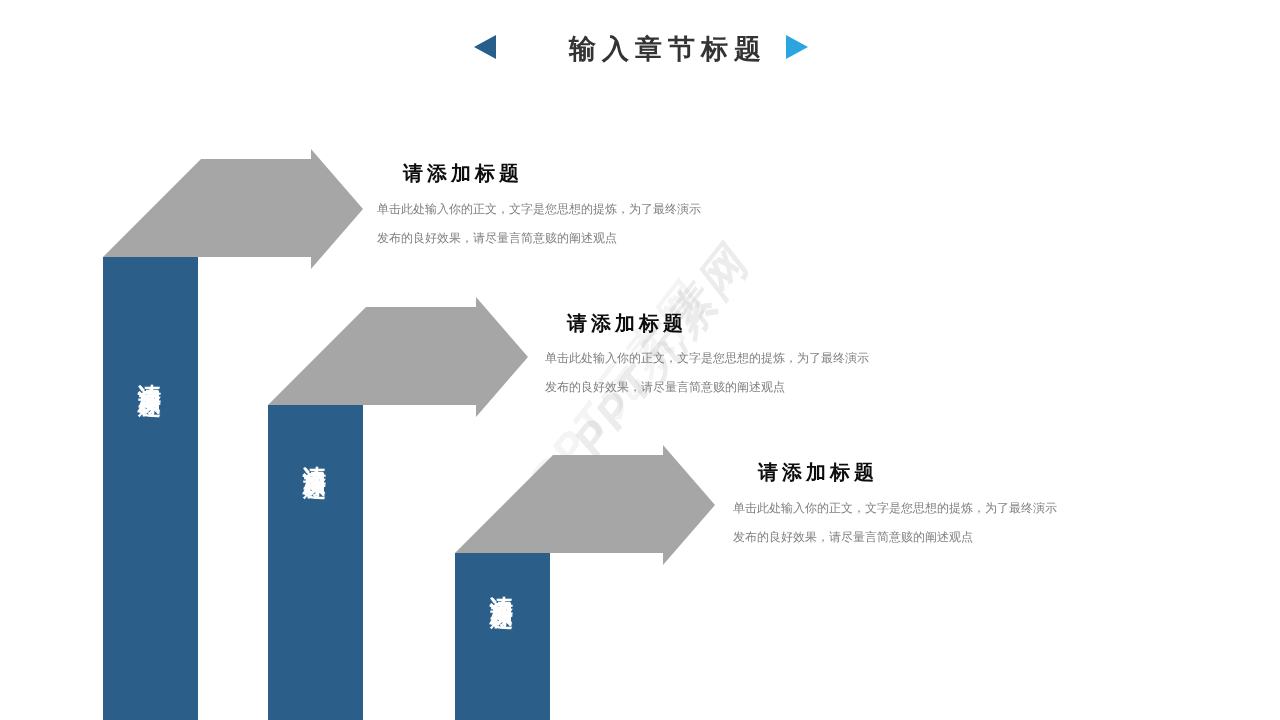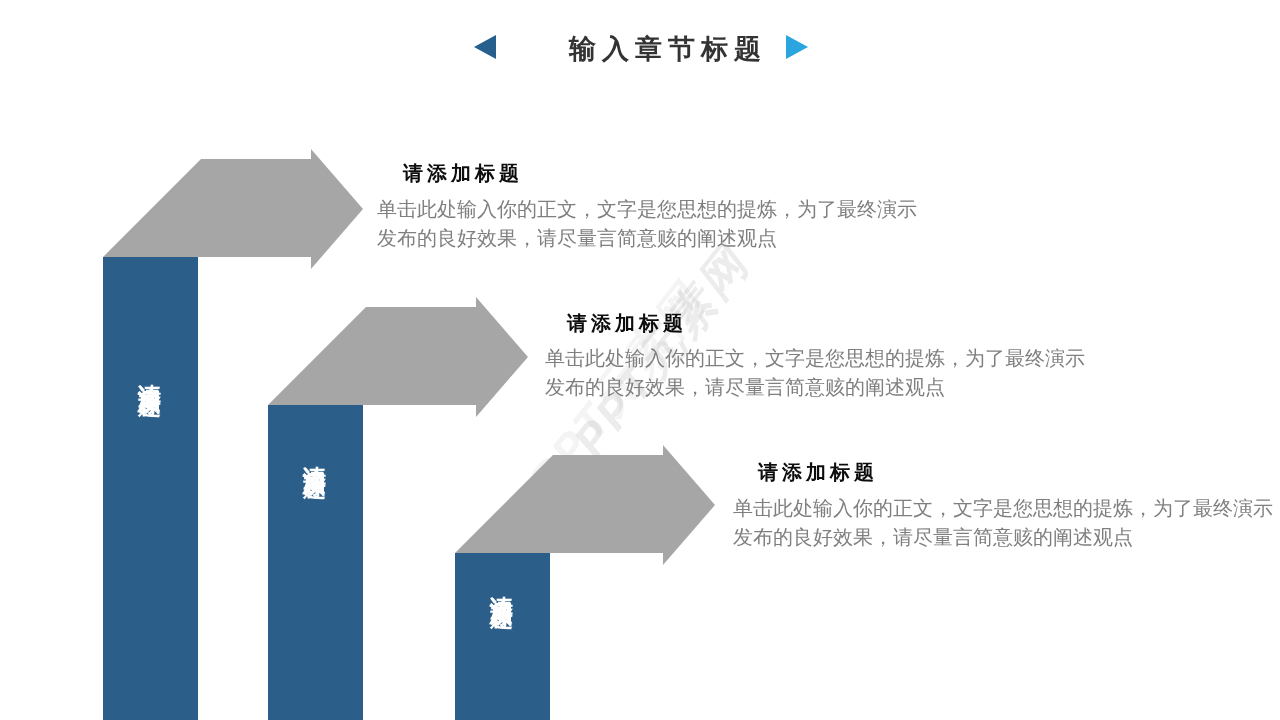--- a/index.html
+++ b/index.html
@@ -53,21 +53,21 @@
     color:#ffffff;font-size:23px;font-weight:700;letter-spacing:3px;
     white-space:nowrap;
   }
   .step-title{
     position:absolute;
     font-size:20px;line-height:24px;font-weight:700;color:#0d0d0d;
     letter-spacing:4px;white-space:nowrap;
   }
   .step-body{
     position:absolute;
-    font-size:20px;line-height:29px;color:#7F7F7F;
+    font-size:12px;line-height:29px;color:#7F7F7F;
     white-space:nowrap;
   }
 </style>
 </head>
 <body>
 
 <div class="slide">
 
   <div>
     <span class="tri tri-left"></span>

